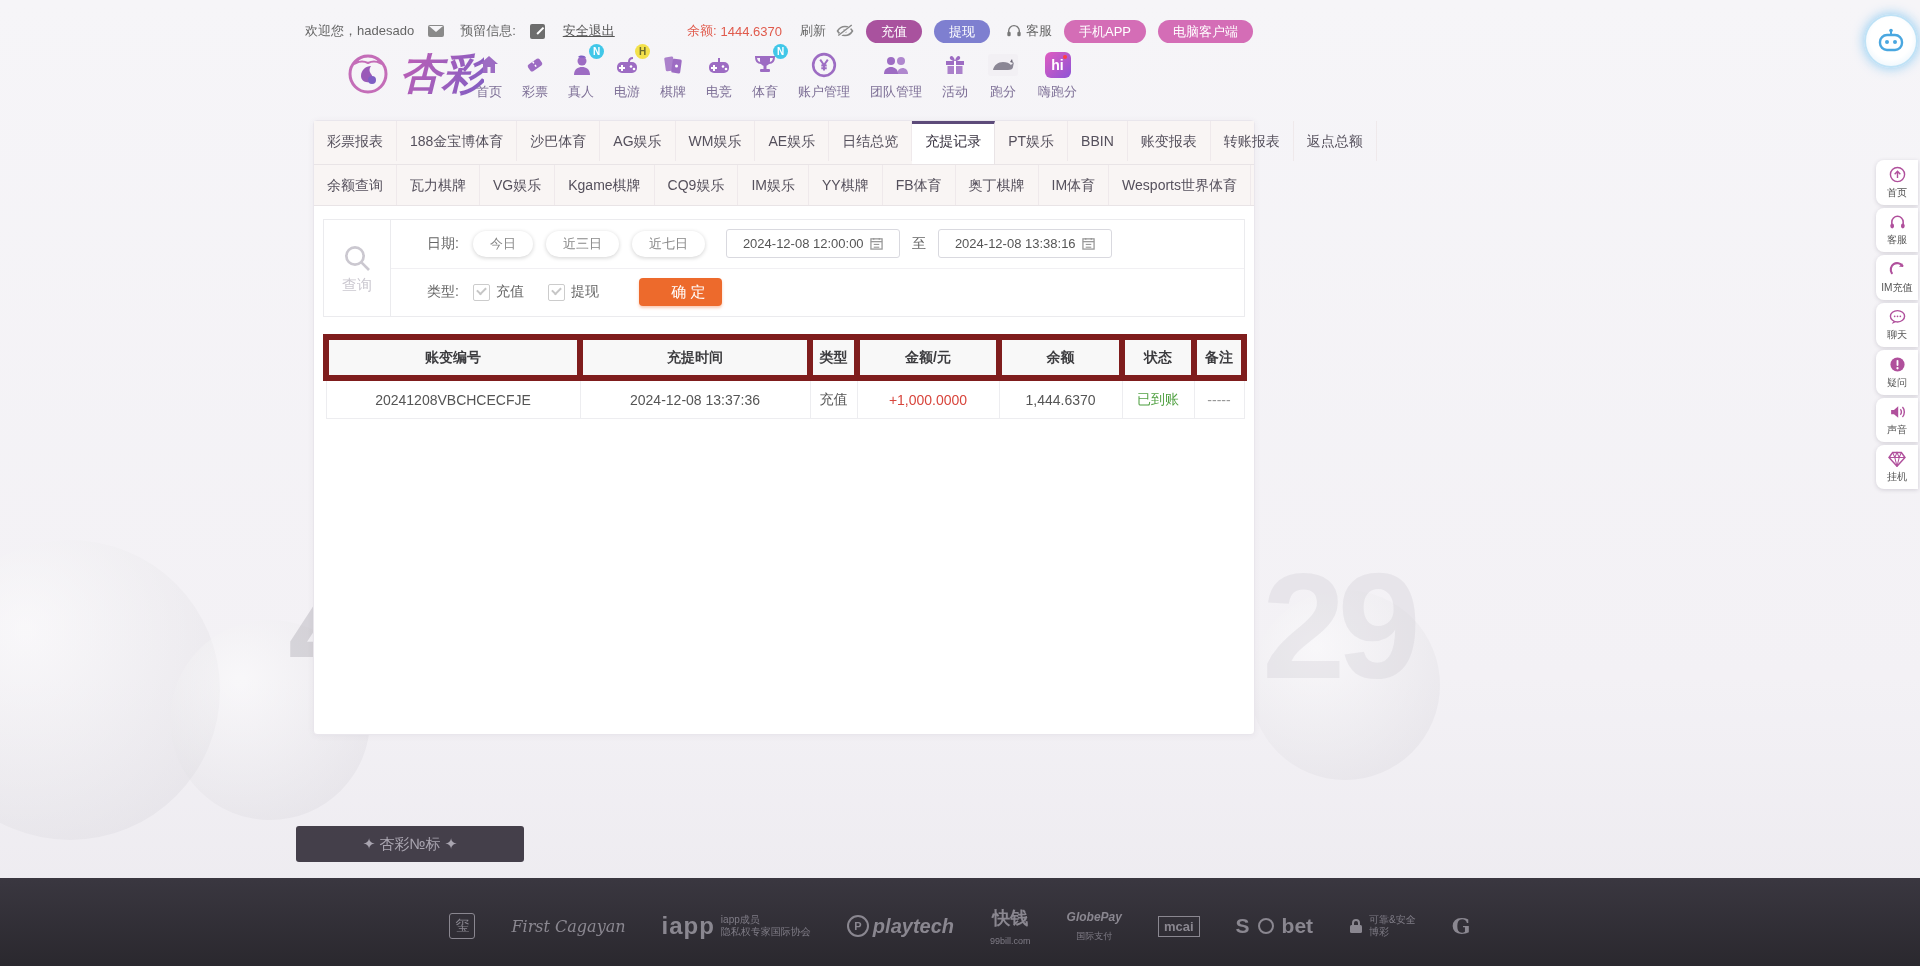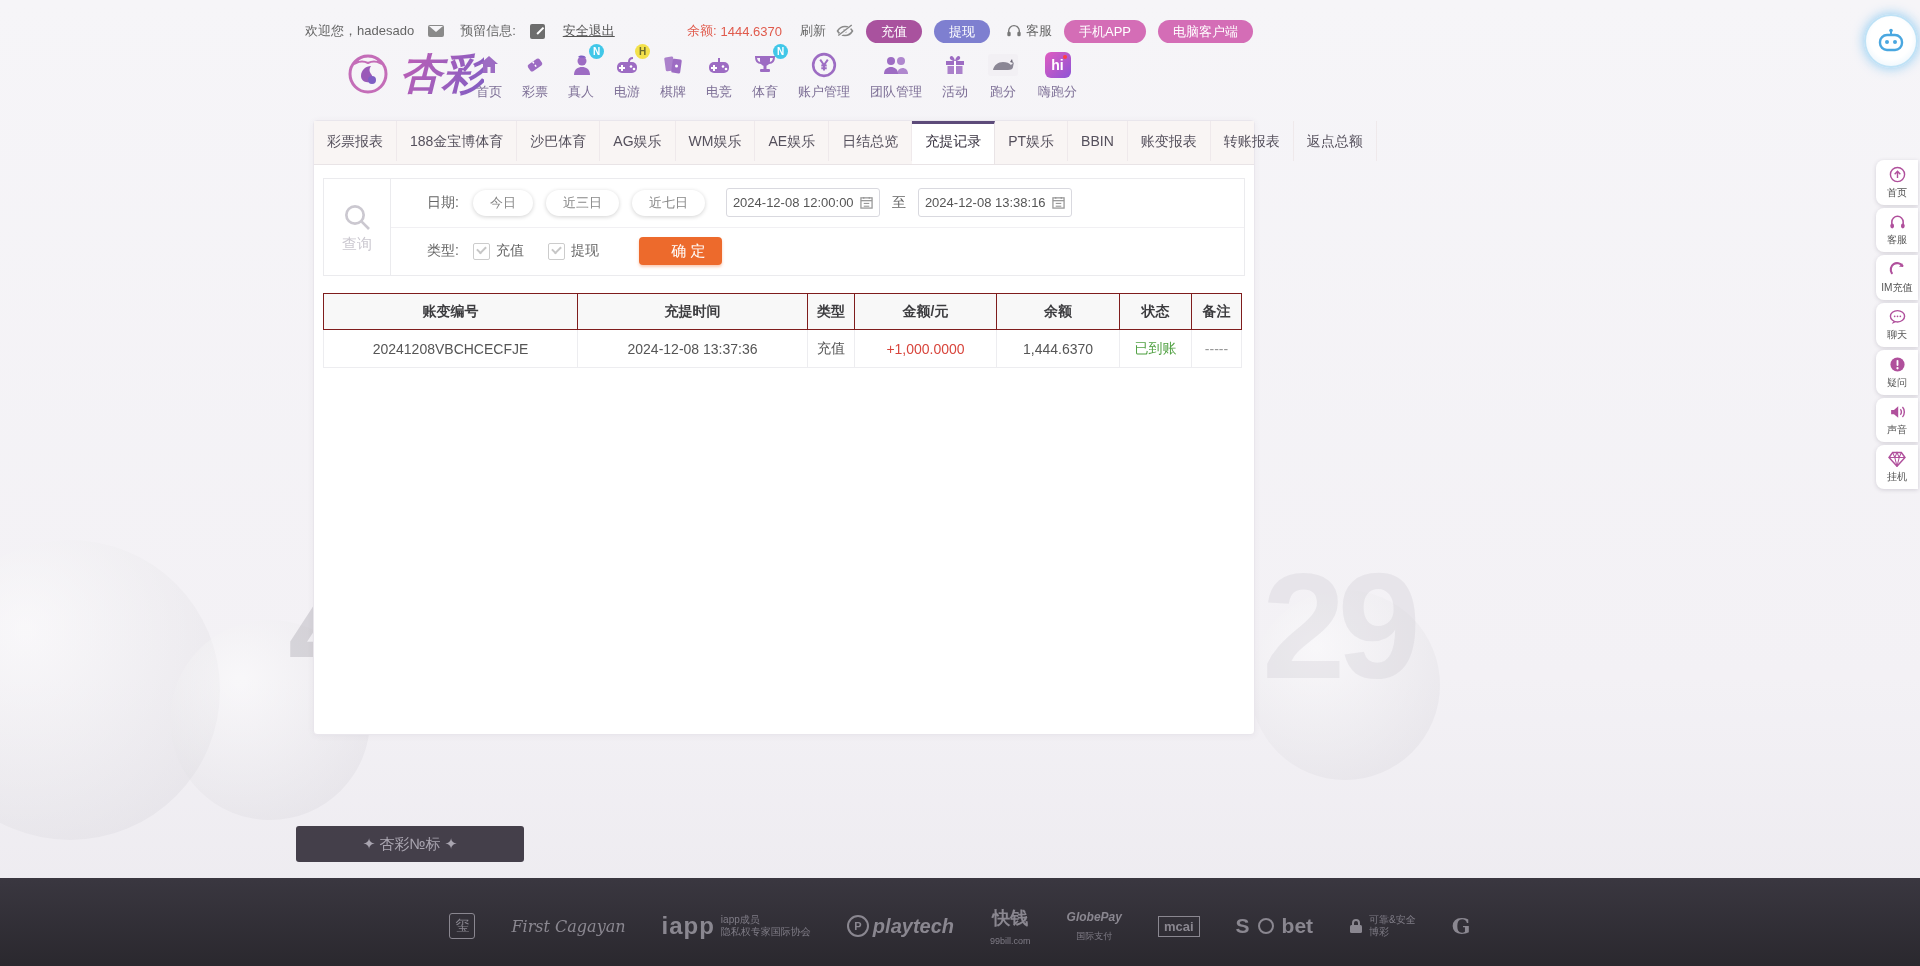--- a/index.html
+++ b/index.html
@@ -59,32 +59,32 @@
   .query{margin:13px 9px 0;border:1px solid #ebebee;display:flex;height:96px;}
   .query-left{width:66px;border-right:1px solid #ebebee;display:flex;flex-direction:column;align-items:center;justify-content:center;color:#cbc8d0;}
   .query-left .q-label{font-size:15px;margin-top:2px;}
   .query-right{flex:1;display:flex;flex-direction:column;}
   .q-row{flex:1;display:flex;align-items:center;padding-left:36px;}
   .q-row1{border-bottom:1px solid #f1f0f3;}
   .f-label{font-size:14px;color:#666;margin-right:14px;}
   .qpill{height:26px;line-height:26px;padding:0 17px;border-radius:13px;background:#fff;color:#888;
          font-size:13px;box-shadow:0 1px 4px rgba(0,0,0,.18);margin-right:13px;cursor:pointer;}
   .dateinput{width:140px;height:27px;border:1px solid #d9d9df;border-radius:3px;background:#fff;
-             display:flex;align-items:center;padding:0 6px;font-size:13px;color:#555;cursor:text;}
+             display:flex;align-items:center;padding:0 16px;font-size:13px;color:#555;cursor:text;}
   .dateinput .dval{flex:1;white-space:nowrap;}
   .to{font-size:14px;color:#666;margin:0 12px;}
   .chk{width:15px;height:15px;border:1px solid #ccc;border-radius:2px;background:#fff;position:relative;margin-right:6px;cursor:pointer;}
   .chk:after{content:"";position:absolute;left:3px;top:2px;width:7px;height:4px;border-left:2px solid #c6c6c6;
              border-bottom:2px solid #c6c6c6;transform:rotate(-45deg);}
   .chk-label{font-size:14px;color:#666;margin-right:24px;}
   .btn-ok{width:67px;height:28px;background:#ed6a2c;border-radius:4px;color:#fff;font-size:15px;
           display:flex;align-items:center;justify-content:center;margin-left:16px;cursor:pointer;box-shadow:0 2px 3px rgba(237,106,44,.35);padding-left:16px;}
   
   .rtable{margin:17px 9px 0;border-collapse:collapse;width:918px;table-layout:fixed;}
-  .rtable th{height:33px;background:#f8f8f8;border:1px solid #7f1d1d;font-size:14px;color:#3c3c3f;font-weight:bold;}
+  .rtable th{height:33px;background:#f8f8f8;border:6px solid #7f1d1d;font-size:14px;color:#3c3c3f;font-weight:bold;}
   .rtable td{height:35px;background:#fff;border:1px solid #ededf0;font-size:14px;color:#555;text-align:center;}
   td.amt{color:#d8453c;}
   td.status{color:#53a245;}
   td.memo{color:#999;}
   
   .pager{margin:17px 12px 0 0;display:flex;justify-content:flex-end;align-items:center;}
   .pager .ptext{font-size:13px;color:#666;margin-right:10px;}
   .pnum{min-width:24px;height:24px;background:#f0883e;border:1px solid #e07a30;border-radius:3px;color:#fff;
         font-size:13px;display:flex;align-items:center;justify-content:center;cursor:pointer;}
   
@@ -314,20 +314,33 @@
       <span class="tab">AG娱乐</span>
       <span class="tab">WM娱乐</span>
       <span class="tab">AE娱乐</span>
       <span class="tab">日结总览</span>
       <span class="tab active">充提记录</span>
       <span class="tab">PT娱乐</span>
       <span class="tab">BBIN</span>
       <span class="tab">账变报表</span>
       <span class="tab">转账报表</span>
       <span class="tab">返点总额</span>
+    </div>
+    <div class="tabs-row">
+      <span class="tab">余额查询</span>
+      <span class="tab">瓦力棋牌</span>
+      <span class="tab">VG娱乐</span>
+      <span class="tab">Kgame棋牌</span>
+      <span class="tab">CQ9娱乐</span>
+      <span class="tab">IM娱乐</span>
+      <span class="tab">YY棋牌</span>
+      <span class="tab">FB体育</span>
+      <span class="tab">奥丁棋牌</span>
+      <span class="tab">IM体育</span>
+      <span class="tab">Wesports世界体育</span>
     </div>
 
     <div class="query">
       <div class="query-left">
         <svg width="32" height="32" viewBox="0 0 24 24">
             <circle cx="10.5" cy="10.5" r="6.5" fill="none" stroke="currentColor" stroke-width="2"></circle>
             <line x1="15.5" y1="15.5" x2="21" y2="21" stroke="currentColor" stroke-width="2"></line>
           </svg>
         <span class="q-label">查询</span>
       </div>

